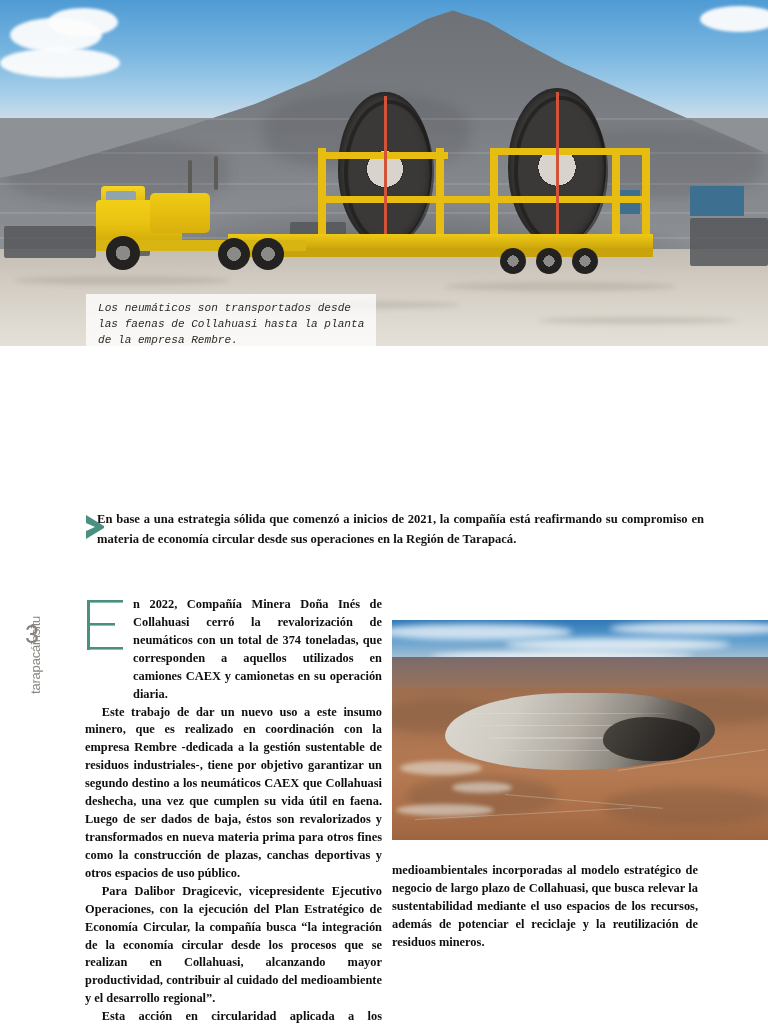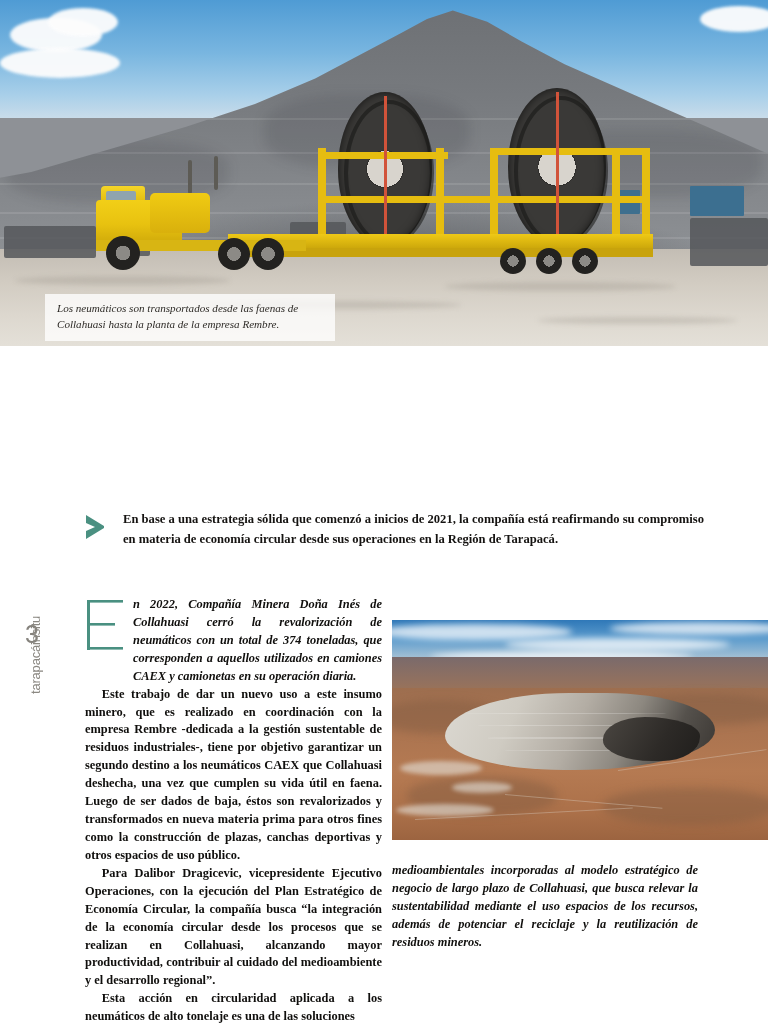--- a/index.html
+++ b/index.html
@@ -164,24 +164,25 @@
   .bg-container {
     position: absolute;
     background: #3c6f90;
     border-radius: 1px;
   }
 
   
   .caption-band {
     position: absolute;
     background: rgba(255,255,255,.78);
-    font-family: Liberation Serif, serif;
+    font-family: Liberation Mono, monospace;
     font-style: italic;
     color: #2d2a26;
     line-height: 1.42;
+    margin-left: 41px;
   }
   .caption-top {
     left: 45px; top: 294px;
     width: 268px;
     padding: 7px 10px 8px 12px;
     font-size: 11.1px;
   }
 
   
   .headline {
@@ -203,21 +204,21 @@
     left: 84px; top: 510px;
     width: 620px;
   }
   .lead-arrow {
     position: absolute;
     left: 0; top: 4px;
     width: 22px; height: 26px;
     color: #4a9081;
   }
   .lead-text {
-    margin-left: 39px;
+    margin-left: 13px;
     font-family: "Liberation Serif", serif;
     font-weight: bold;
     font-size: 12.6px;
     line-height: 1.58;
     color: #151311;
     text-align: justify;
   }
 
   
   .folio {
@@ -245,21 +246,21 @@
   .col {
     position: absolute;
     font-family: "Liberation Serif", serif;
     font-weight: bold;
     font-size: 12.4px;
     line-height: 1.445;
     color: #100f0d;
     text-align: justify;
   }
   .col p { margin: 0; text-indent: 1.35em; }
-  .col p.first { text-indent: 0; font-style: italic; }
+  .col p.first { text-indent: 0; }
   .col-left  { left: 85px; top: 596px;  width: 297px; }
   .col-right { left: 392px; top: 862px; width: 306px; }
 
   
   .dropcap {
     position: absolute;
     left: 0px; top: 2px;
     width: 41px; height: 54px;
   }
   .col-left p.first { padding-left: 48px; text-indent: 0; }

